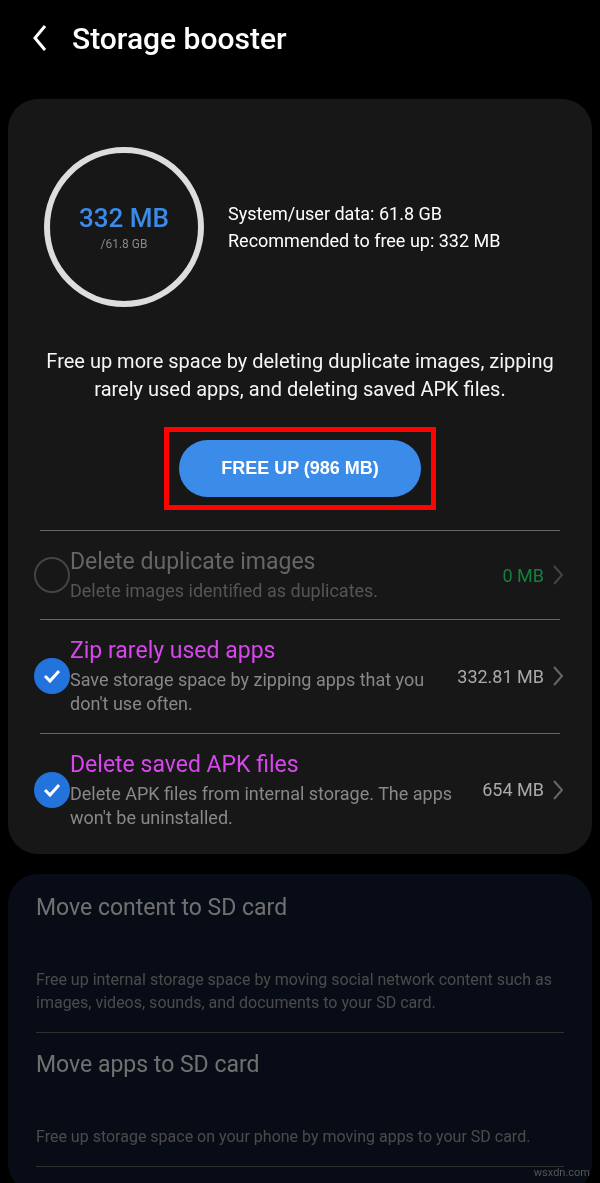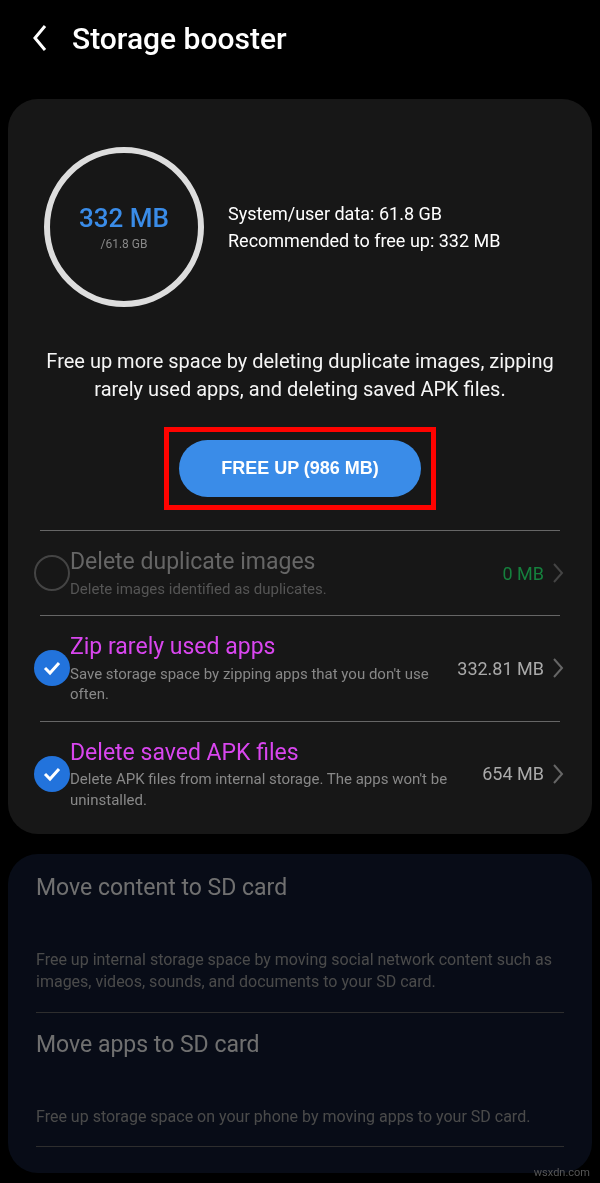--- a/index.html
+++ b/index.html
@@ -128,21 +128,21 @@
     .item-body {
       flex: 1;
     }
     .item-title {
       font-size: 23px;
       line-height: 1.3;
     }
     .item-title.on { color: #d946ef; }
     .item-title.off { color: #666; }
     .item-sub {
-      font-size: 15px;
+      font-size: 18px;
       line-height: 1.35;
       margin-top: 2px;
     }
     .item-sub.on { color: #888; }
     .item-sub.off { color: #555; }
     .item-size {
       font-size: 18px;
       margin-right: 8px;
     }
     .item-size.on { color: #aaa; }

